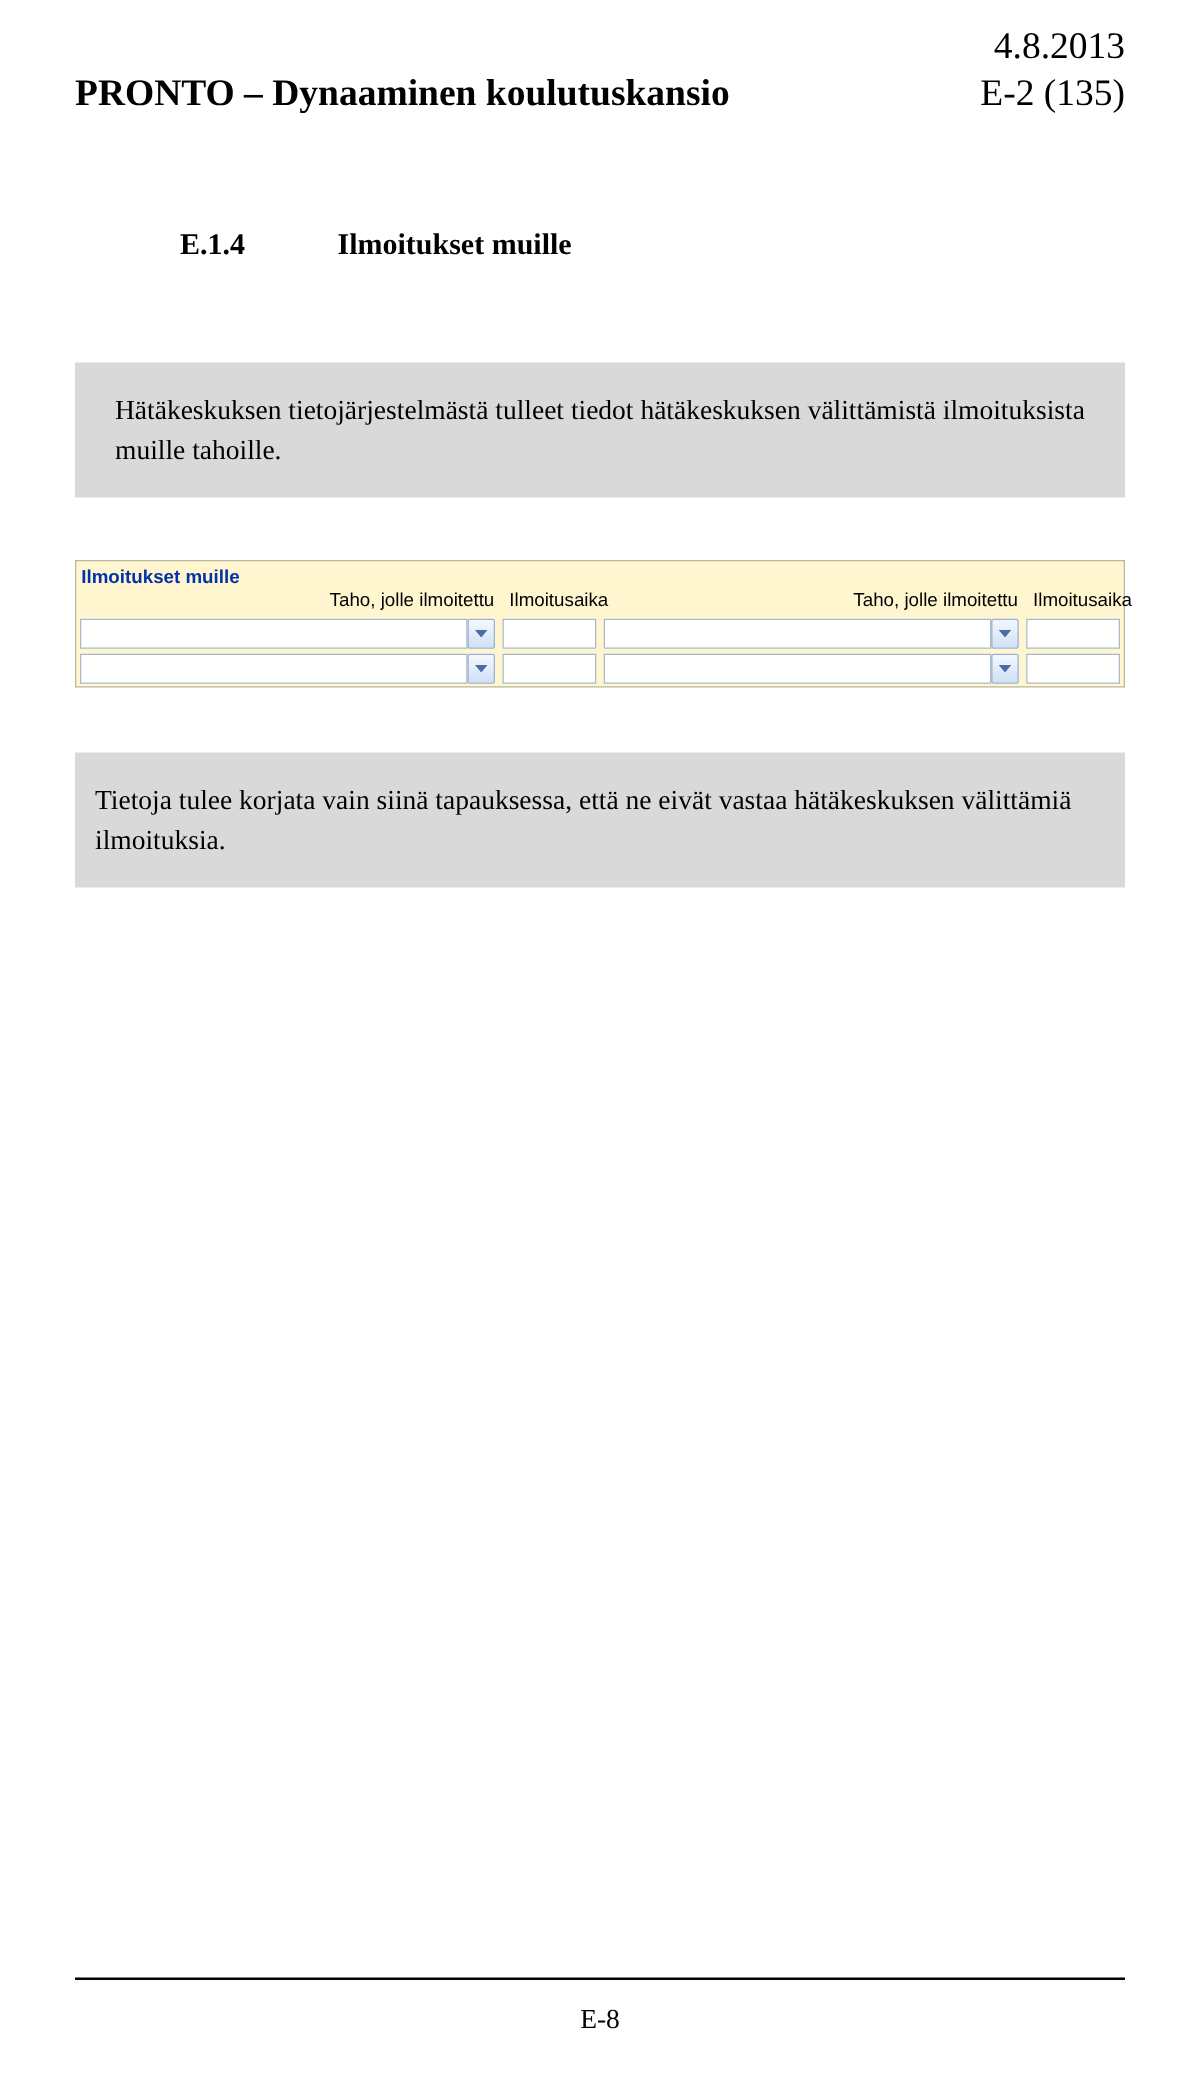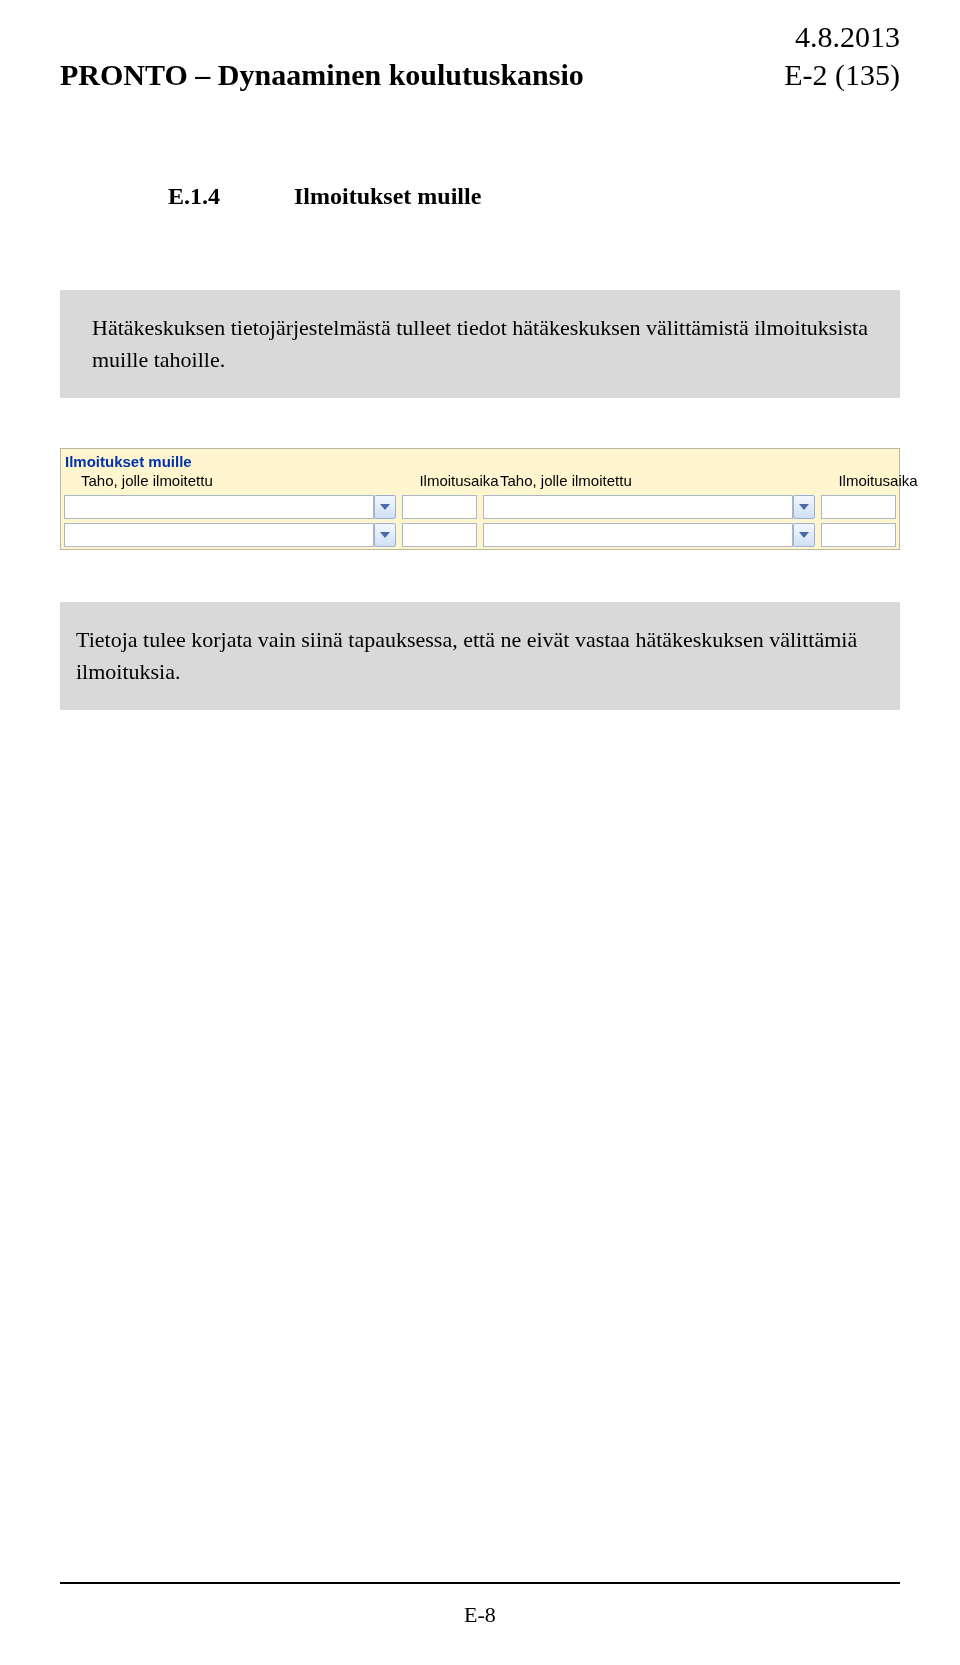--- a/index.html
+++ b/index.html
@@ -20,21 +20,21 @@
     display: flex;
     justify-content: space-between;
     align-items: flex-end;
     font-size: 30px;
     line-height: 1.25;
   }
   .header-left { font-weight: bold; }
   .header-right { text-align: right; font-weight: normal; }
   .section-heading {
     margin-top: 90px;
-    margin-left: 108px;
+    margin-left: 84px;
     font-size: 24px;
     font-weight: bold;
   }
   .sect-num { display: inline-block; width: 120px; }
   .info-box {
     background: #d9d9d9;
     margin-top: 80px;
     padding: 22px 32px;
     font-size: 22px;
     line-height: 1.45;
@@ -50,24 +50,24 @@
     color: #0033aa;
     font-weight: bold;
     padding: 4px 4px 0 4px;
   }
   .form-table {
     width: 100%;
     border-collapse: collapse;
     table-layout: fixed;
   }
   .form-table th {
-    text-align: left;
+    text-align: right;
     font-weight: normal;
     color: #000;
-    padding: 2px 4px 4px 20px;
+    padding: 2px 4px 4px 8px;
     font-size: 15px;
   }
   .form-table td {
     padding: 2px 3px;
     vertical-align: middle;
   }
   .col-taho { width: 42%; }
   .col-aika { width: 10%; }
   .text-input {
     width: 100%;

